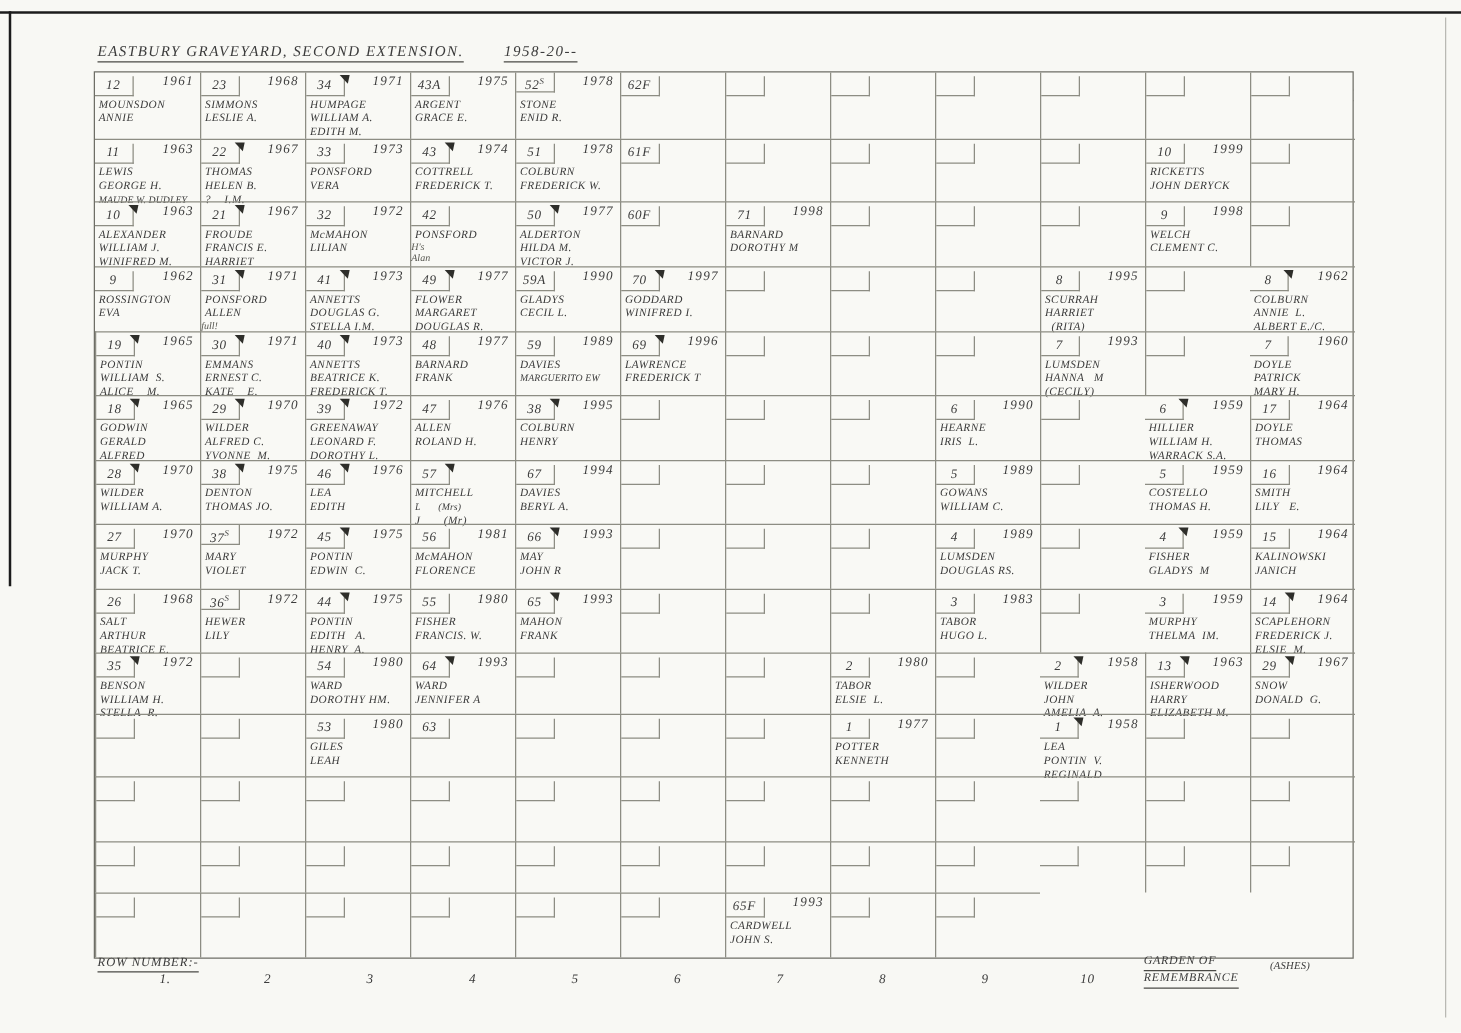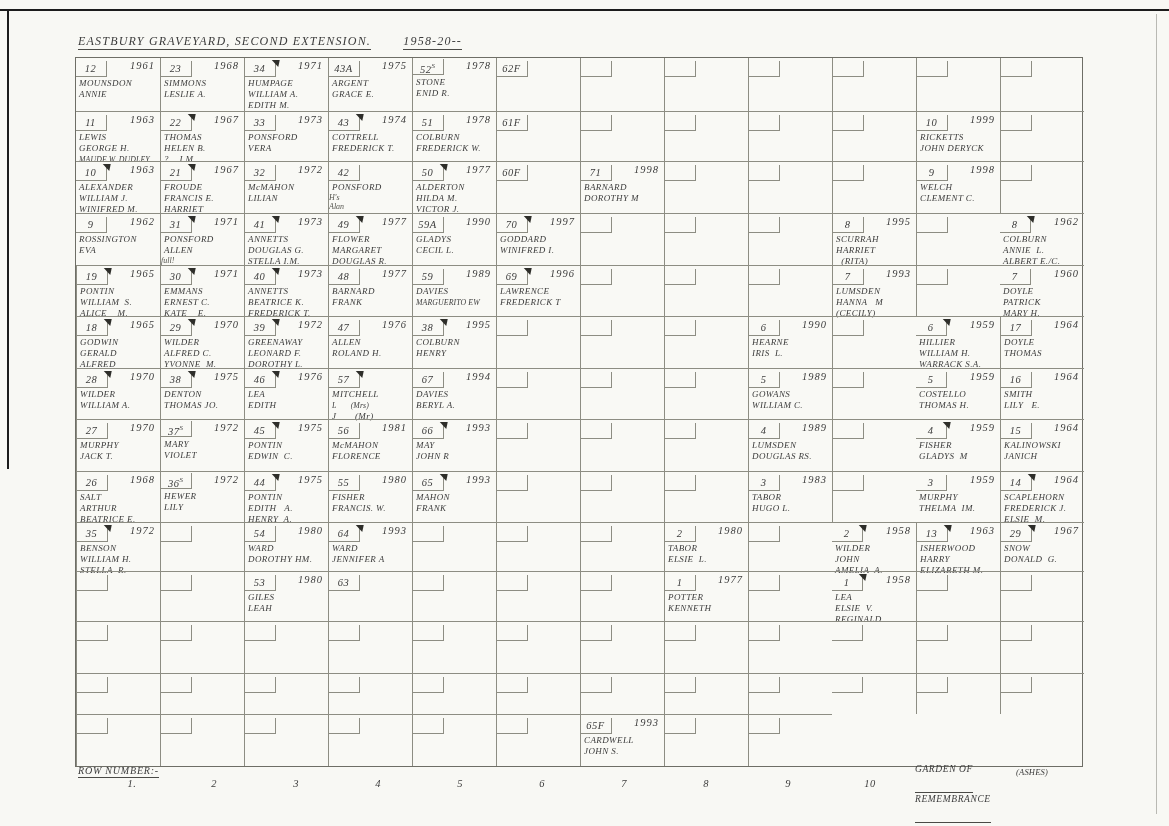--- a/index.html
+++ b/index.html
@@ -35,21 +35,21 @@
   .name-line{font-size:9px;line-height:11px;letter-spacing:.4px;white-space:pre;}
   .name-line.tight{font-size:7.8px;letter-spacing:.1px;}
   .note-line{font-size:8px;line-height:9px;text-align:left;padding-right:10px;font-style:italic;color:#55554e;}
   
   .footer-label{position:absolute;left:78px;top:765px;font-style:italic;font-size:10px;
                 letter-spacing:.8px;border-bottom:1px solid #4a4a46;padding-bottom:1px;}
   .row-num{position:absolute;top:778px;transform:translateX(-50%);font-style:italic;
            font-size:10.5px;letter-spacing:.5px;}
   .garden{position:absolute;left:915px;top:763px;font-style:italic;font-size:9.5px;
           letter-spacing:.6px;line-height:13px;}
-  .garden div{border-bottom:1px solid #4a4a46;display:inline-block;padding-bottom:16px;}
+  .garden div{border-bottom:1px solid #4a4a46;display:inline-block;padding-bottom:0px;}
   .ashes{position:absolute;left:1016px;top:767px;font-style:italic;font-size:8.5px;letter-spacing:.2px;}
 </style>
 </head>
 <body>
 
 <div class="page">
   <div class="scan-top"></div>
   <div class="scan-left"></div>
   <div class="scan-right"></div>
 
@@ -434,21 +434,21 @@
       <div class="cell bt bl"><span class="numbox">&nbsp;</span></div>
       <div class="cell bt bl"><span class="numbox">&nbsp;</span></div>
       <div class="cell bt bl"><span class="numbox">&nbsp;</span></div>
       <div class="cell bt bl"><span class="numbox"><span>1</span></span><span class="year">1977</span><div class="names">
           <div class="name-line">POTTER</div>
           <div class="name-line">KENNETH</div>
         </div></div>
       <div class="cell bt bl"><span class="numbox">&nbsp;</span></div>
       <div class="cell bt"><span class="numbox"><span>1</span><span class="flag"></span></span><span class="year">1958</span><div class="names">
           <div class="name-line">LEA</div>
-          <div class="name-line">ELSIE  V.</div>
+          <div class="name-line">PONTIN  V.</div>
           <div class="name-line">REGINALD</div>
         </div></div>
       <div class="cell bt bl"><span class="numbox">&nbsp;</span></div>
       <div class="cell bt bl"><span class="numbox">&nbsp;</span></div>
       <div class="cell bt bl"><span class="numbox">&nbsp;</span></div>
       <div class="cell bt bl"><span class="numbox">&nbsp;</span></div>
       <div class="cell bt bl"><span class="numbox">&nbsp;</span></div>
       <div class="cell bt bl"><span class="numbox">&nbsp;</span></div>
       <div class="cell bt bl"><span class="numbox">&nbsp;</span></div>
       <div class="cell bt bl"><span class="numbox">&nbsp;</span></div>

